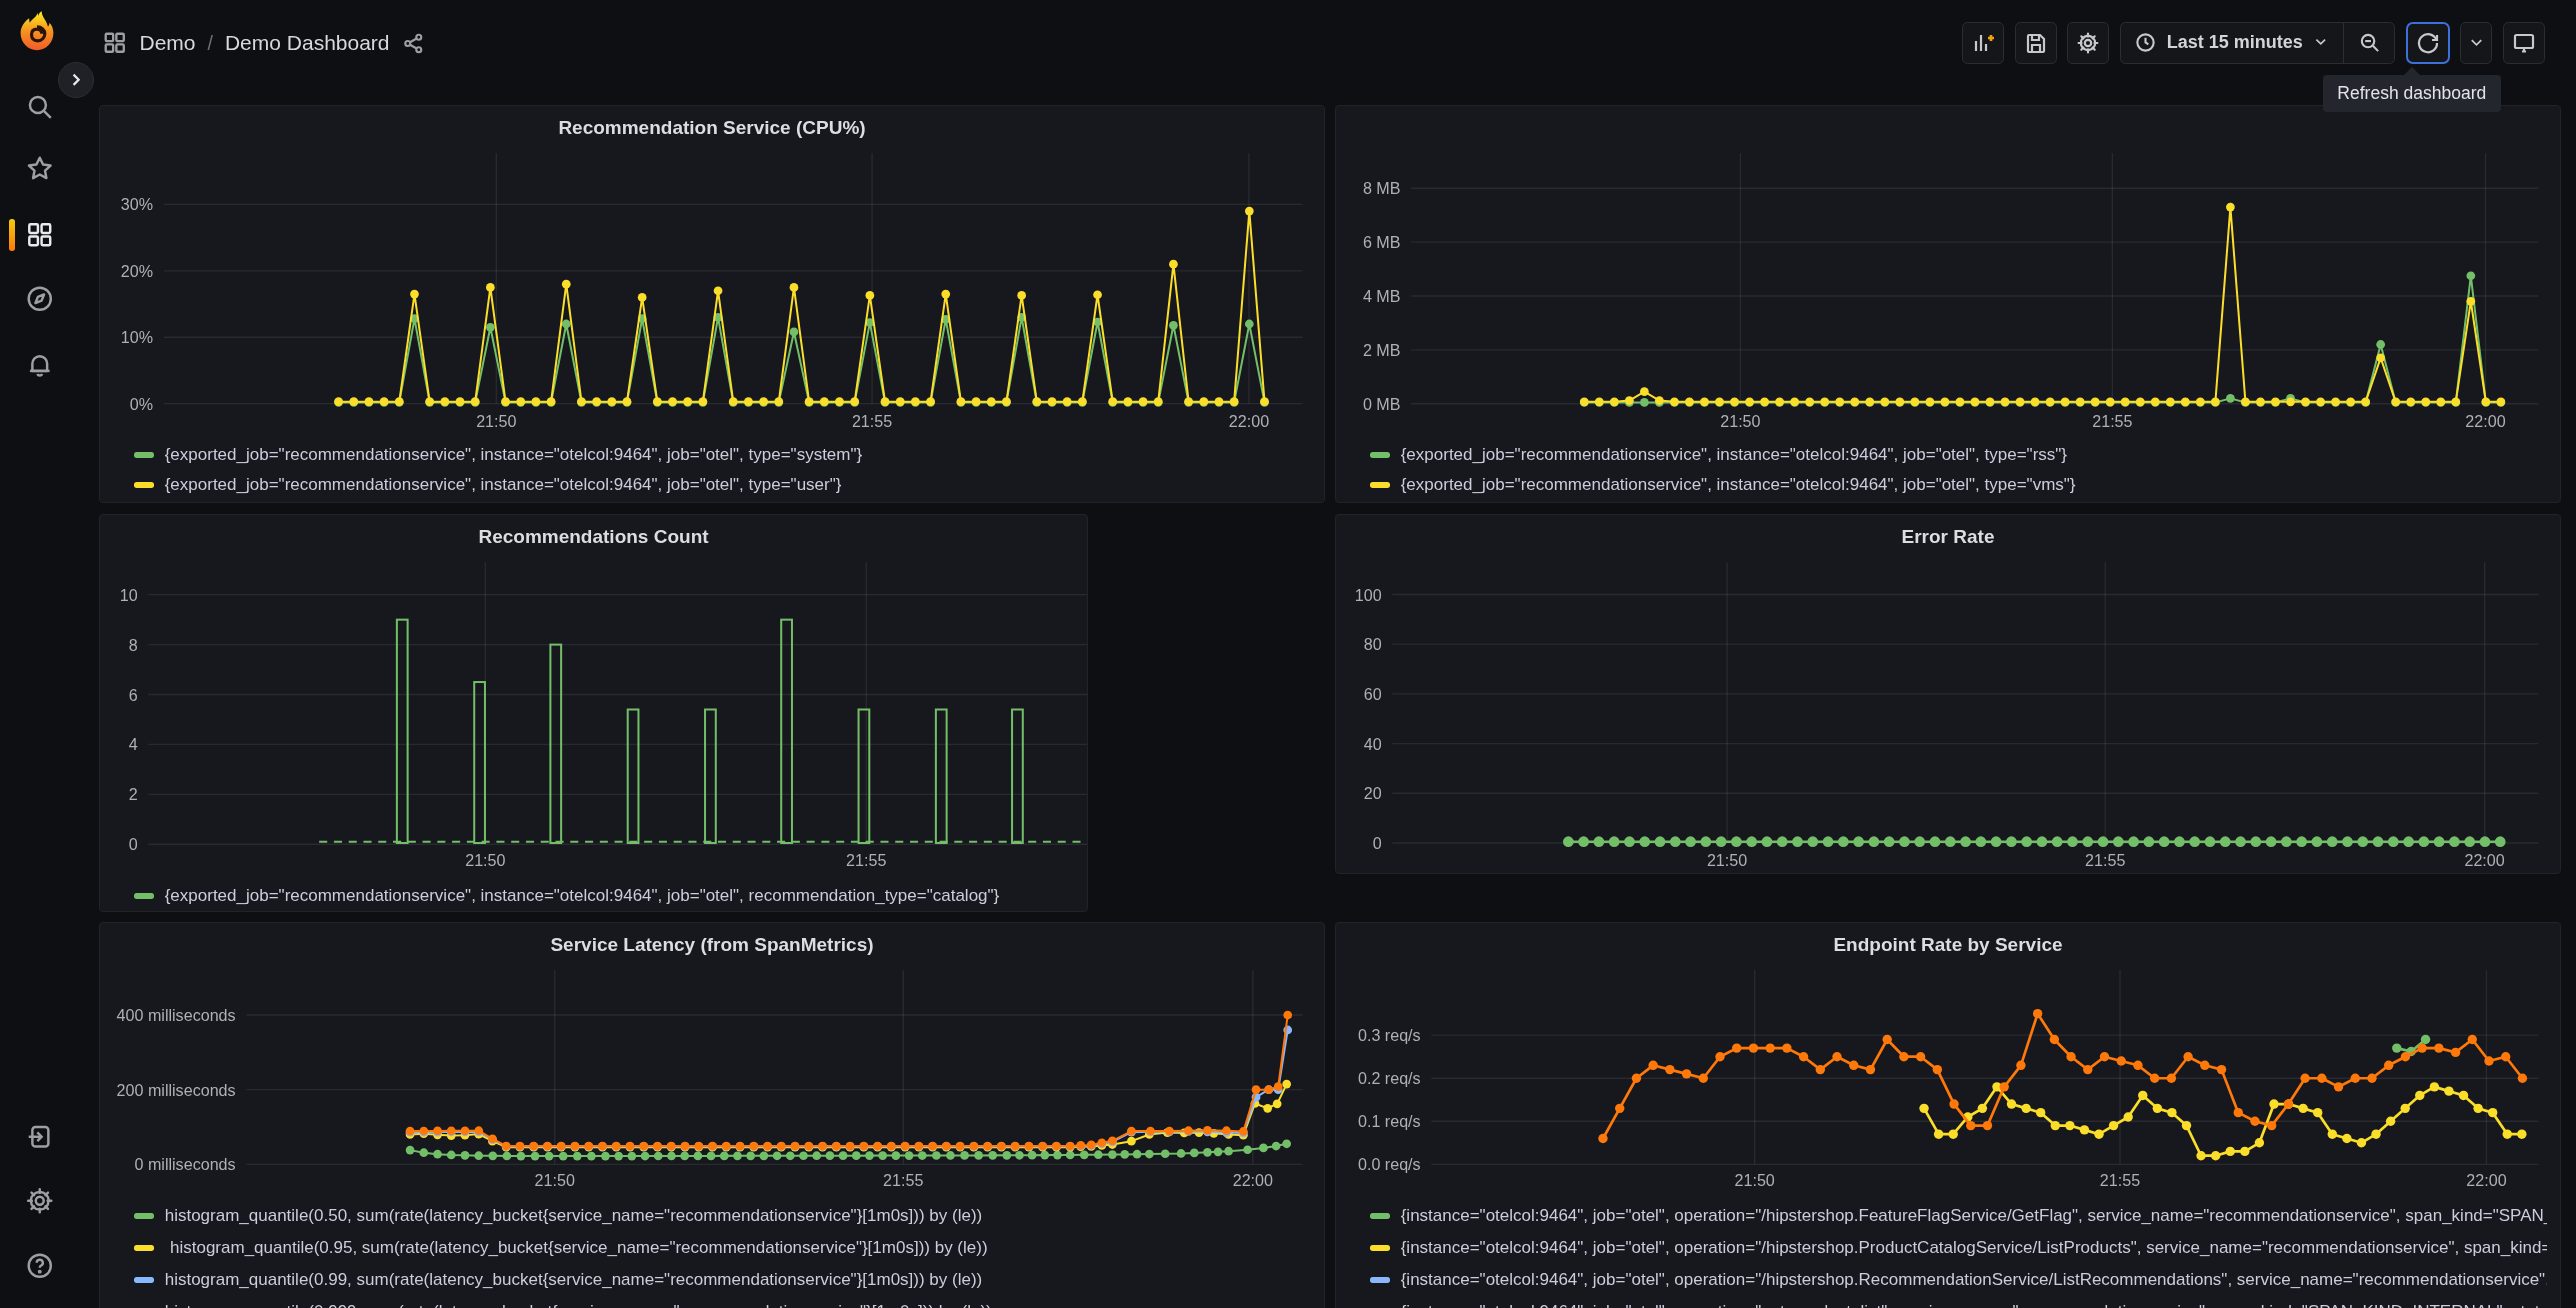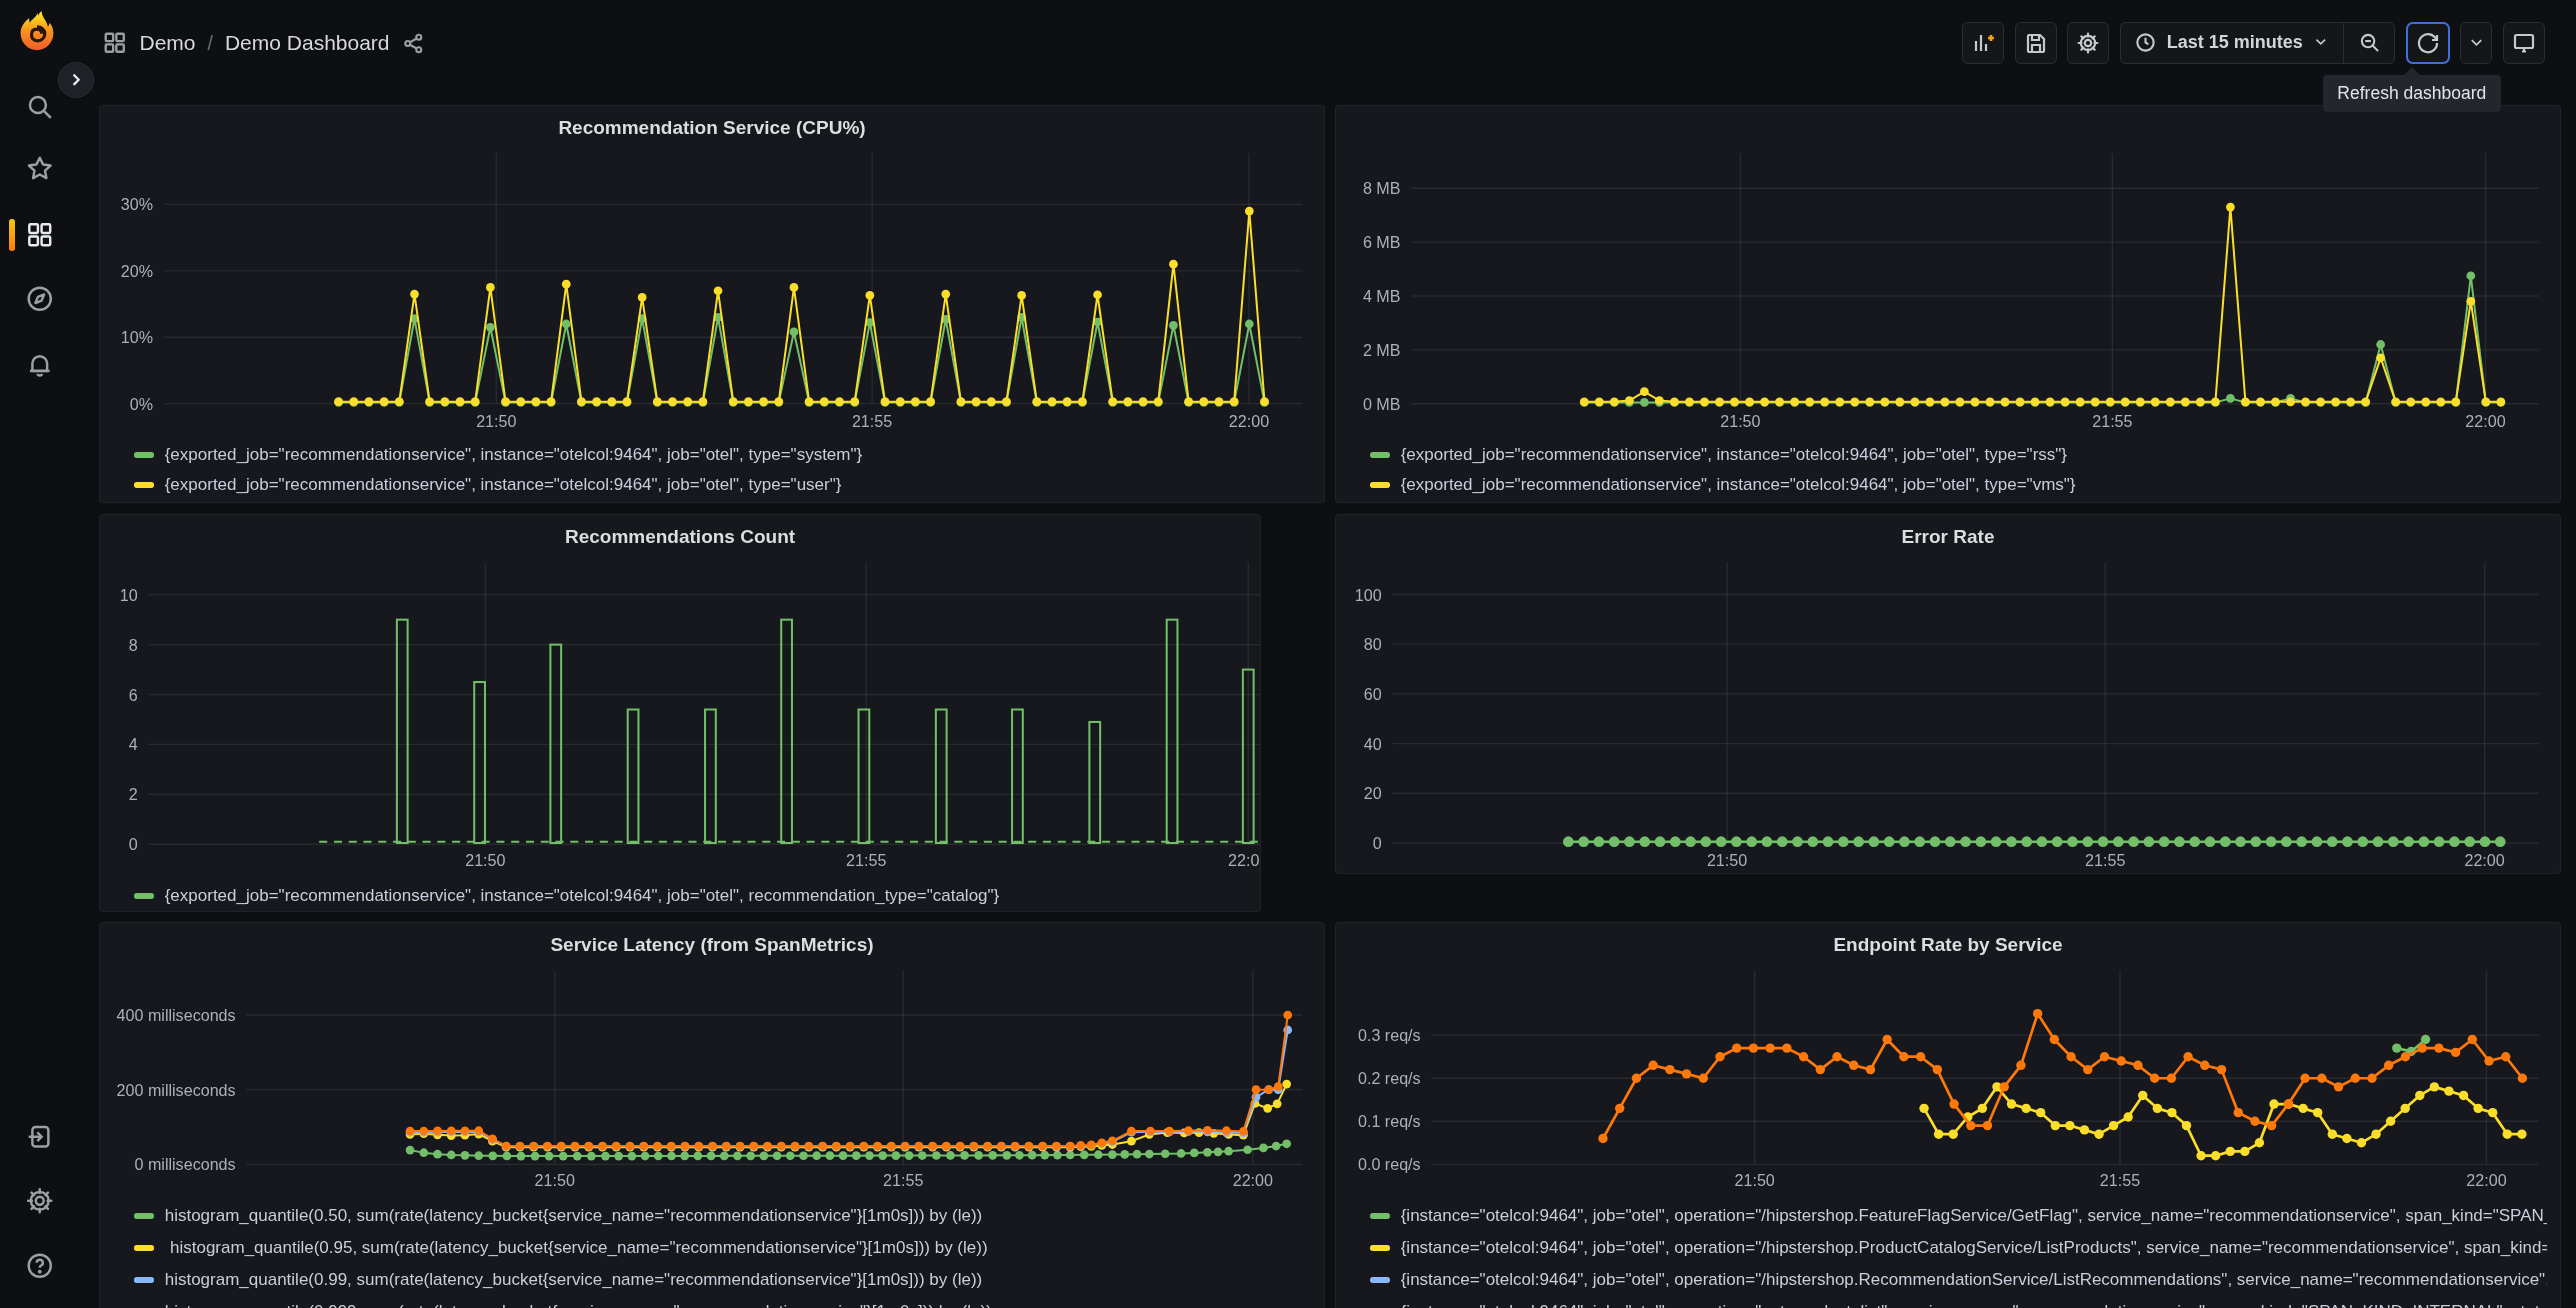--- a/index.html
+++ b/index.html
@@ -524,21 +524,21 @@
           <div class="legend-row" style="height: 30px;">
             <span class="legend-swatch" style="background: rgb(115, 191, 105);"></span>
             <span class="legend-label">{exported_job="recommendationservice", instance="otelcol:9464", job="otel", type="rss"}</span>
           </div>
           <div class="legend-row" style="height: 30px;">
             <span class="legend-swatch" style="background: rgb(250, 222, 42);"></span>
             <span class="legend-label">{exported_job="recommendationservice", instance="otelcol:9464", job="otel", type="vms"}</span>
           </div>
         </div>
       </section>
-      <section class="panel" style="left: 99px; top: 514px; width: 1162px; height: 398px;">
+      <section class="panel" style="left: 99px; top: 514px; width: 989px; height: 398px;">
         <h2 class="panel-title">Recommendations Count</h2>
         <svg class="chart" width="1226" height="398" viewBox="0 0 1826 592">
           <line x1="72" x2="1791" y1="490" y2="490" stroke="rgba(204,204,220,0.10)" stroke-width="2"></line>
           <text x="56" y="499" text-anchor="end" fill="#aeb0b6" font-size="24">0</text>
           <line x1="72" x2="1791" y1="415.6637168141593" y2="415.6637168141593" stroke="rgba(204,204,220,0.10)" stroke-width="2"></line>
           <text x="56" y="424.6637168141593" text-anchor="end" fill="#aeb0b6" font-size="24">2</text>
           <line x1="72" x2="1791" y1="341.32743362831854" y2="341.32743362831854" stroke="rgba(204,204,220,0.10)" stroke-width="2"></line>
           <text x="56" y="350.32743362831854" text-anchor="end" fill="#aeb0b6" font-size="24">4</text>
           <line x1="72" x2="1791" y1="266.9911504424779" y2="266.9911504424779" stroke="rgba(204,204,220,0.10)" stroke-width="2"></line>
           <text x="56" y="275.9911504424779" text-anchor="end" fill="#aeb0b6" font-size="24">6</text>

